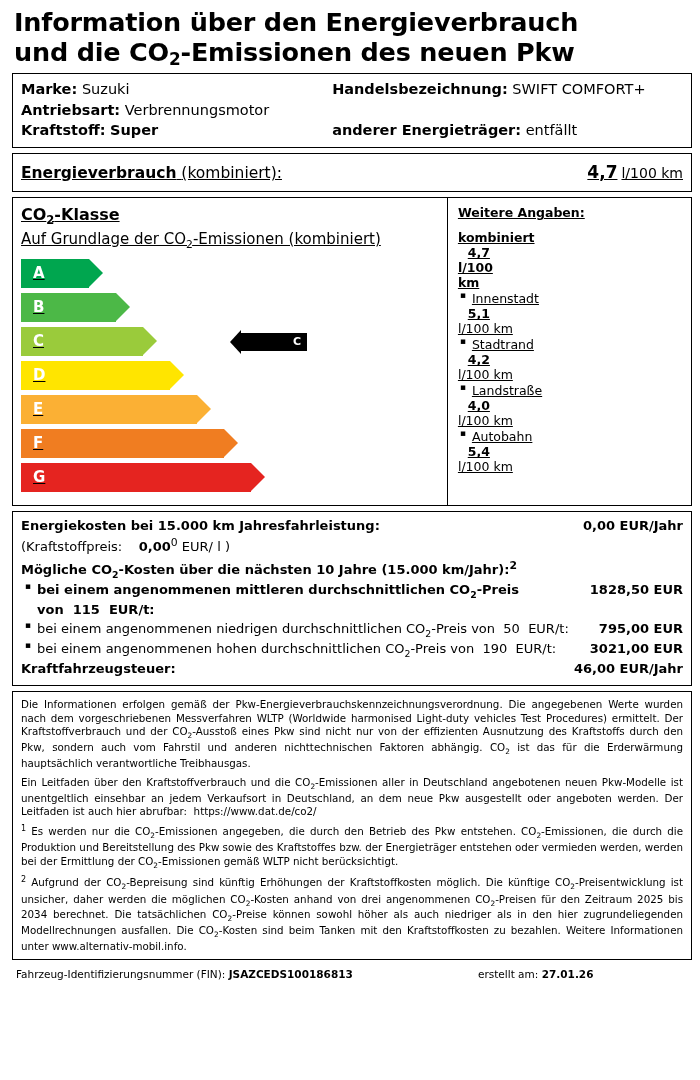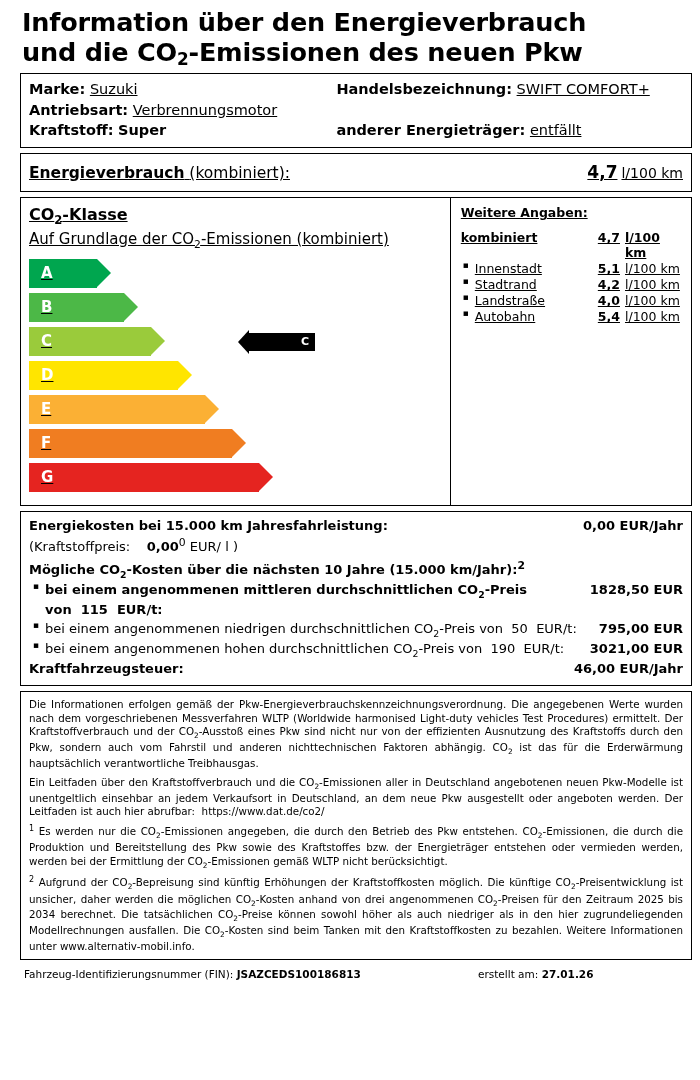--- a/index.html
+++ b/index.html
@@ -6,21 +6,21 @@
   html, body { margin:0; padding:0; }
   body {
     width:700px; height:1080px;
     background:#ffffff;
     font-family:"DejaVu Sans", sans-serif;
     color:#000;
     -webkit-font-smoothing:antialiased;
   }
   .page {
     width:700px; height:770px;
-    padding:6px 8px 4px 20px;
+    padding:6px 8px 4px 12px;
     position:relative;
   }
   .title {
     font-size:25.5px;
     font-weight:bold;
     line-height:1.16;
     letter-spacing:-0.2px;
     margin:2px 0 6px 2px;
   }
   .title sub { font-size:0.66em; vertical-align:baseline; position:relative; top:4px; }
@@ -32,21 +32,21 @@
   
   .veh {
     padding:5px 8px 6px 8px;
     font-size:14.5px;
     line-height:1.42;
   }
   .veh .row { display:flex; }
   .veh .col-l { width:47%; }
   .veh .col-r { width:53%; }
   .lbl { font-weight:bold; }
-  .val { font-weight:normal;text-decoration:underline; }
+  .val { font-weight:normal; }
 
   
   .cons {
     padding:6px 8px 6px 8px;
     font-size:15.5px;
     line-height:1.5;
     text-decoration:underline;
   }
   .cons .line { display:flex; align-items:baseline; }
   .cons .lt { flex:1; }
@@ -88,21 +88,21 @@
   }
   .arrow::before {
     content:""; position:absolute; left:-11px; top:-3px;
     width:0; height:0;
     border-top:12px solid transparent;
     border-bottom:12px solid transparent;
     border-right:11px solid #000;
   }
   .wa-title { font-size:12.5px; font-weight:bold; margin-bottom:10px; }
   .wa-sub { font-size:12.5px; font-weight:bold; line-height:1.3; }
-  .wa-row { display:flex; font-size:12.5px; align-items:baseline; margin-top:1px; }
+  .wa-row { display:flex; font-size:12.5px; align-items:baseline; margin-top:1px;flex-direction:column; }
   .wa-row .k { flex:1; }
   .wa-row .v { font-weight:bold; width:32px; text-align:right; margin-right:5px; }
   .wa-row .u { width:58px; font-weight:bold; }
   .wa-row.sub .k { padding-left:14px; position:relative; font-weight:normal; }
   .wa-row.sub .k::before {
     content:"▪"; position:absolute; left:2px; top:-1px; font-size:9px;
   }
   .wa-row.sub .u { font-weight:normal; }
   .wa-row.head .k { font-weight:bold; }
 

